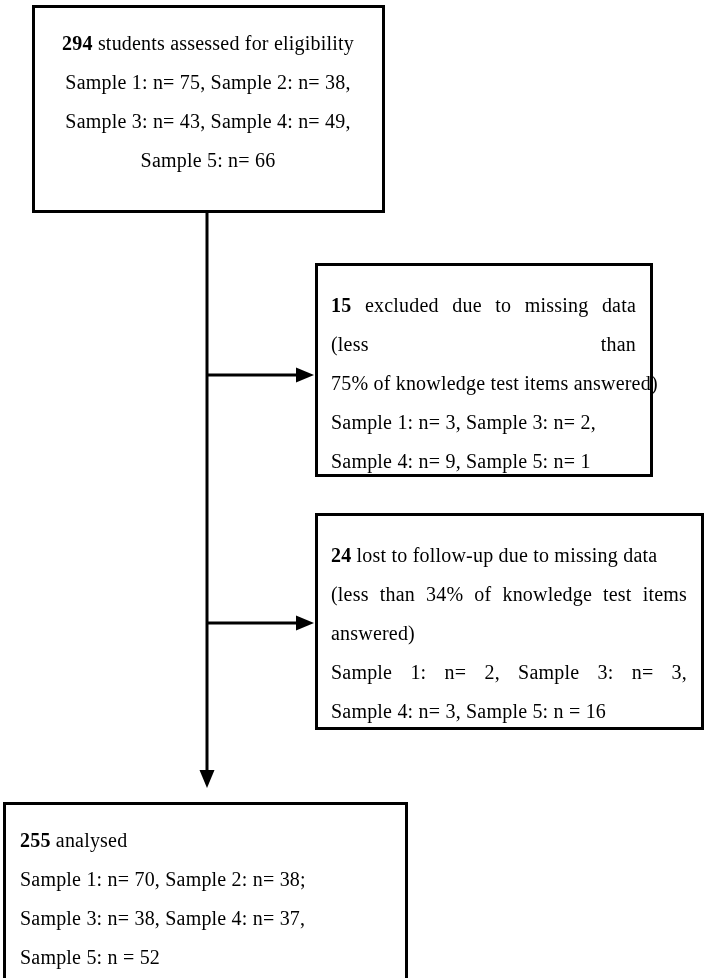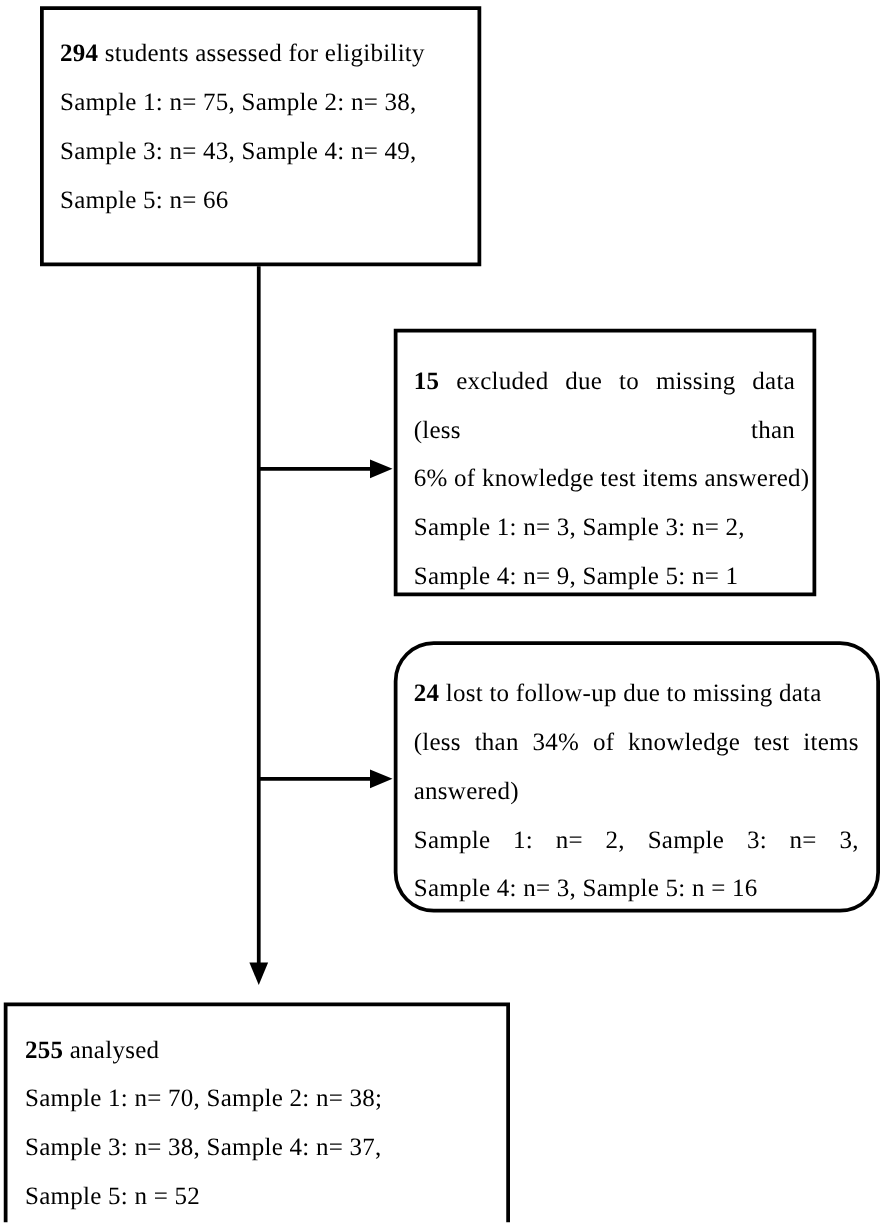--- a/index.html
+++ b/index.html
@@ -33,31 +33,31 @@
     text-align: justify;
     text-align-last: justify;
   }
   .count {
     font-weight: bold;
   }
   #box-eligibility {
     left: 32px; top: 5px;
     width: 353px; height: 208px;
     padding: 16px 14px 16px 13px;
+    text-align: center;
   }
   #box-excluded {
     left: 315px; top: 263px;
     width: 338px; height: 214px;
     padding: 20px 14px 0 13px;
   }
   #box-lost {
     left: 315px; top: 513px;
     width: 389px; height: 217px;
     padding: 20px 14px 0 13px;
-    border-radius: 32px;
   }
   #box-analysed {
     left: 3px; top: 789px;
     width: 405px; height: 184px;
     padding: 16px 14px 0 14px;
     margin-top: 13px;
   }
   .connector-layer {
     position: absolute;
     left: 0; top: 0;
@@ -84,21 +84,21 @@
 
   <div class="flow-box" id="box-eligibility">
     <div class="line"><span class="count">294</span><span> students assessed for eligibility</span></div>
     <div class="line">Sample 1: n= 75, Sample 2: n= 38,</div>
     <div class="line">Sample 3: n= 43, Sample 4: n= 49,</div>
     <div class="line">Sample 5: n= 66</div>
   </div>
 
   <div class="flow-box" id="box-excluded">
     <div class="line justify"><span class="count">15</span><span> excluded due to missing data (less than</span></div>
-    <div class="line">6% of knowledge test items answered)</div>
+    <div class="line">75% of knowledge test items answered)</div>
     <div class="line">Sample 1: n= 3, Sample 3: n= 2,</div>
     <div class="line">Sample 4: n= 9, Sample 5: n= 1</div>
   </div>
 
   <div class="flow-box" id="box-lost">
     <div class="line"><span class="count">24</span><span> lost to follow-up due to missing data</span></div>
     <div class="line justify">(less than 34% of knowledge test items</div>
     <div class="line">answered)</div>
     <div class="line justify">Sample 1: n= 2, Sample 3: n= 3,</div>
     <div class="line">Sample 4: n= 3, Sample 5: n = 16</div>

